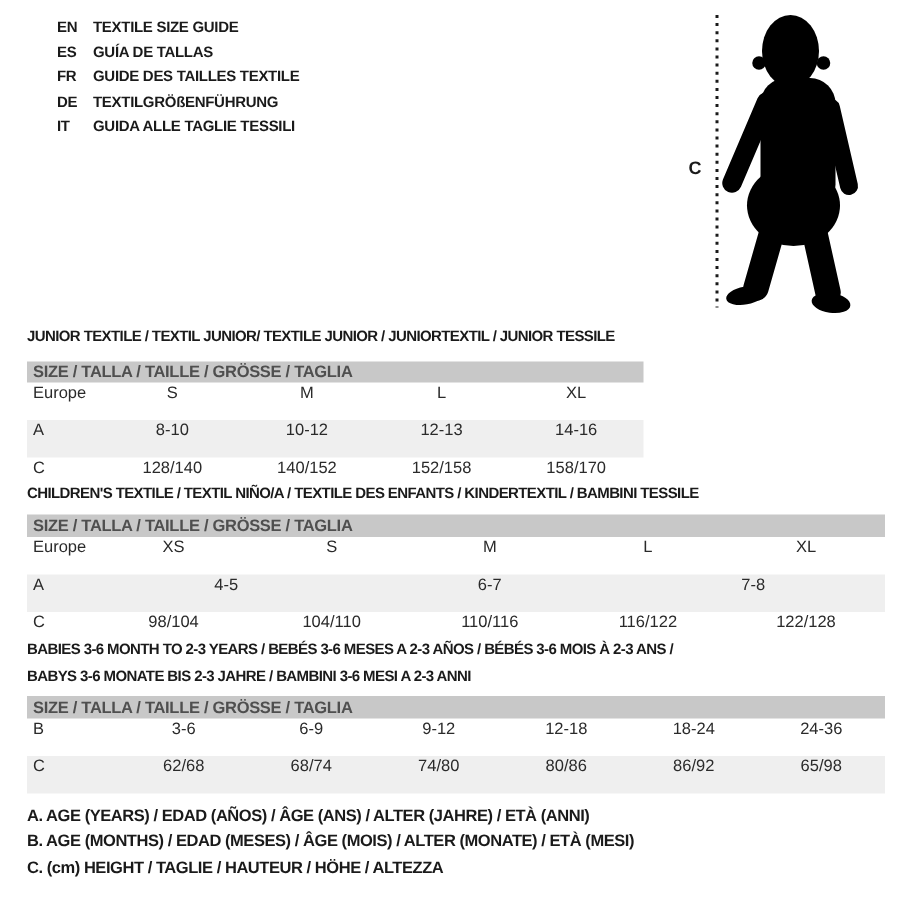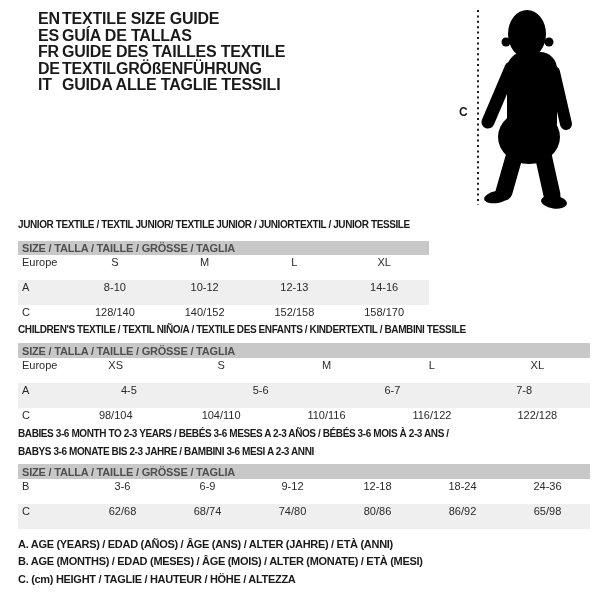--- a/index.html
+++ b/index.html
@@ -2,21 +2,21 @@
 <html><head>
 <meta charset="utf-8">
 <style>
   html,body{margin:0;padding:0;}
   body{width:600px;height:600px;position:relative;background:#ffffff;
        font-family:"Liberation Sans",sans-serif;color:#1a1a1a;overflow:hidden;}
 
   
   .lang{position:absolute;left:38px;top:11px;}
   .lang-row{display:flex;height:16.6px;line-height:16.6px;
-            font-size:16px;font-weight:700;letter-spacing:-0.2px;white-space:nowrap;}
+            font-size:10px;font-weight:700;letter-spacing:-0.2px;white-space:nowrap;}
   .lang-code{width:24px;flex:0 0 24px;}
 
   
   .fig{position:absolute;left:450px;top:5px;}
   .cmark{position:absolute;left:459px;top:105px;font-size:12px;font-weight:700;}
 
   
   .tsec{position:absolute;left:18px;}
   .t-title{line-height:18px;font-size:10px;font-weight:700;letter-spacing:-0.4px;white-space:nowrap;}
   .t-table{position:absolute;left:0;}
@@ -127,21 +127,20 @@
             <span class="rlabel">Europe</span>
             <span class="cell">XS</span>
             <span class="cell">S</span>
             <span class="cell">M</span>
             <span class="cell">L</span>
             <span class="cell">XL</span>
           </div>
           <div class="trow" style="background: rgb(239, 239, 239);">
             <span class="rlabel">A</span>
             <span class="cell">4-5</span>
-            <span class="cell">5-6</span>
             <span class="cell">6-7</span>
             <span class="cell">7-8</span>
           </div>
           <div class="trow">
             <span class="rlabel">C</span>
             <span class="cell">98/104</span>
             <span class="cell">104/110</span>
             <span class="cell">110/116</span>
             <span class="cell">116/122</span>
             <span class="cell">122/128</span>

